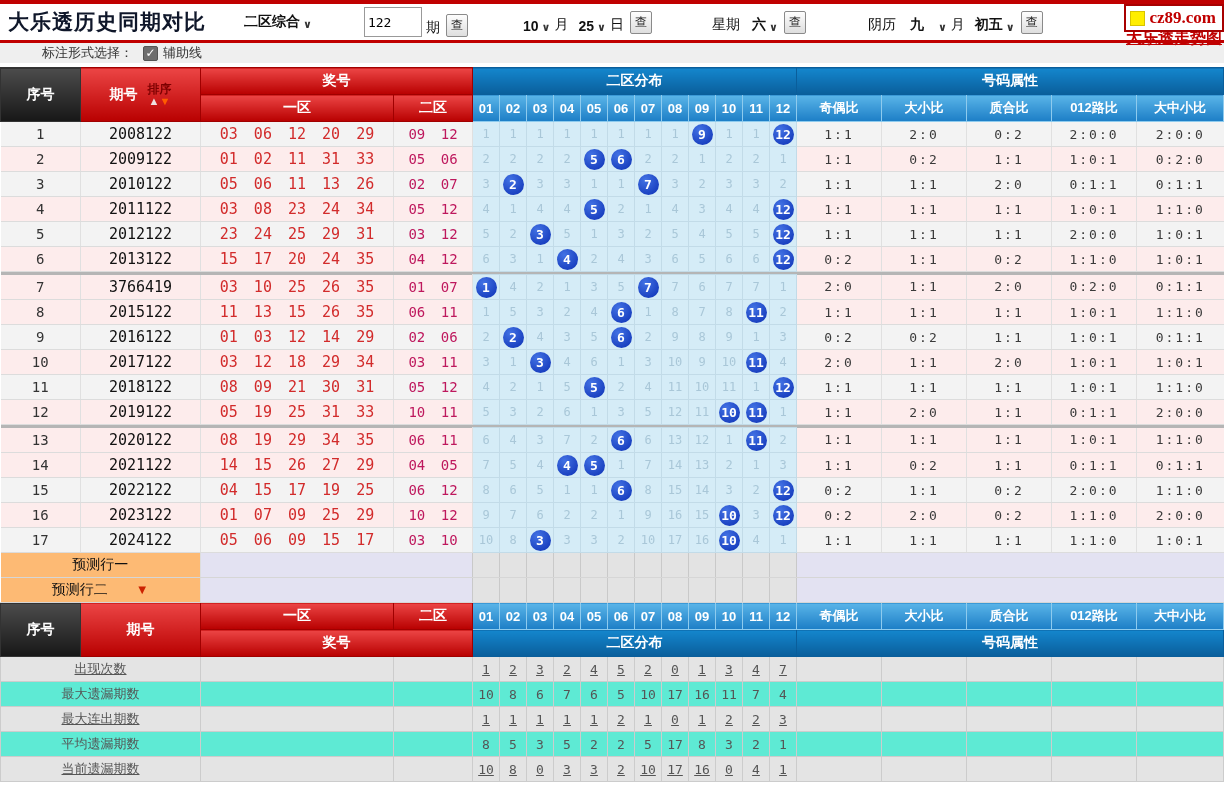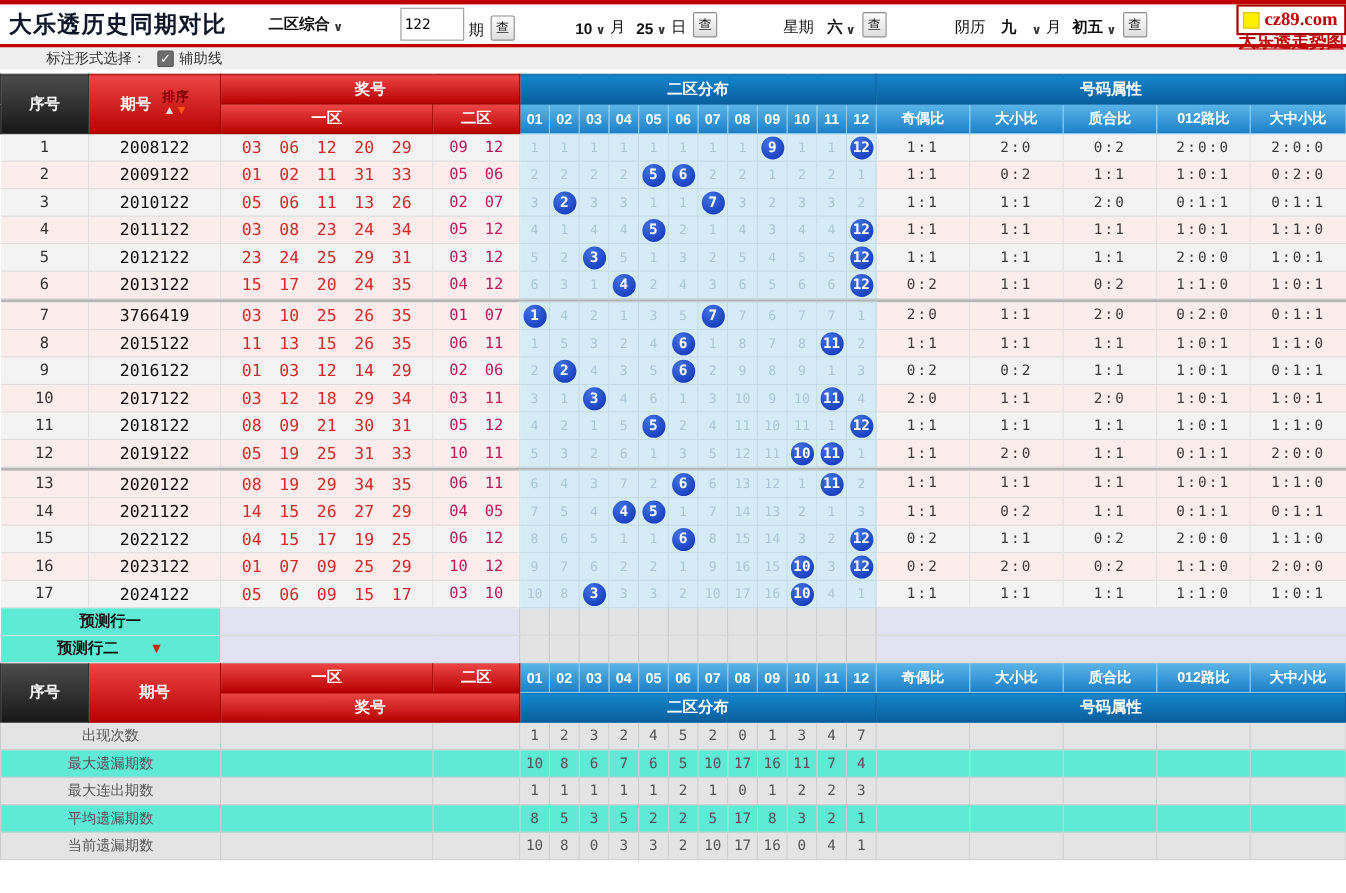--- a/index.html
+++ b/index.html
@@ -61,27 +61,27 @@
           font-family:"DejaVu Sans Mono",monospace; }
   .ball { display:inline-flex; width:21px; height:21px; border-radius:50%; color:#fff; font-weight:bold;
           font-size:13px; align-items:center; justify-content:center; margin:0 auto;
           background:radial-gradient(circle at 35% 28%,#4272e4,#0c2fb4); font-family:"DejaVu Sans Mono",monospace; }
   .attr { color:#3a3a3a; font-size:13px; font-family:"DejaVu Sans Mono",monospace; letter-spacing:2px;
           border-left:1px solid #e0e0e0; }
   tr.sep td { height:3px; background:#b5b5b5; border:none; }
 
   
   tr.predict td { height:25px; border-bottom:1px solid #d6d6d6; }
-  .plabel { background:#5eead4; color:#111; font-size:14px; border-right:1px solid #ddd; position:relative;font-weight:bold; }
+  .plabel { background:#fdba74; color:#111; font-size:14px; border-right:1px solid #ddd; position:relative; }
   .plav { background:#e3e2f2; }
   .pgrid { background:#e3e3e3; border:1px solid #c9c9c9; cursor:pointer; }
   .parrow { color:#cc2200; font-size:13px; margin-left:28px; }
 
   
-  tr.sg td { background:#e4e4e4; }
+  tr.sg td { background:#e4e4e4;text-decoration:underline; }
   tr.sw td { background:#5eead4; }
   tr.stat td { border:1px solid #cccccc; color:#555; font-size:13px; height:25px; }
   .slabel { font-size:14px; color:#444; font-family:"Liberation Sans",sans-serif; }
   .sval { font-family:"DejaVu Sans Mono",monospace; }
 </style>
 </head>
 <body>
 
 <div class="topbar">
   <span class="title">大乐透历史同期对比</span>

